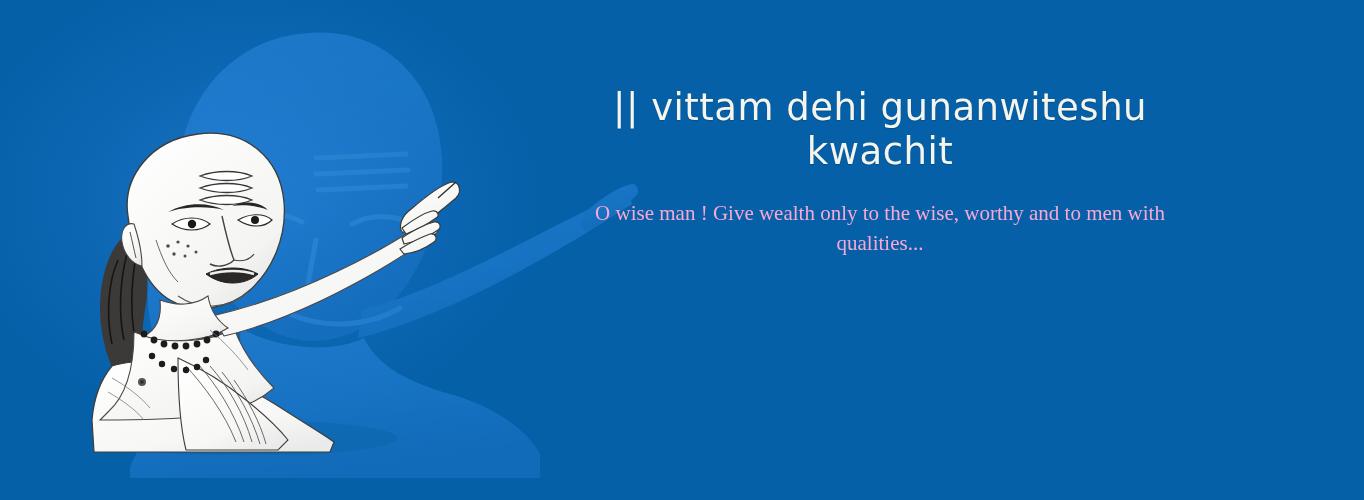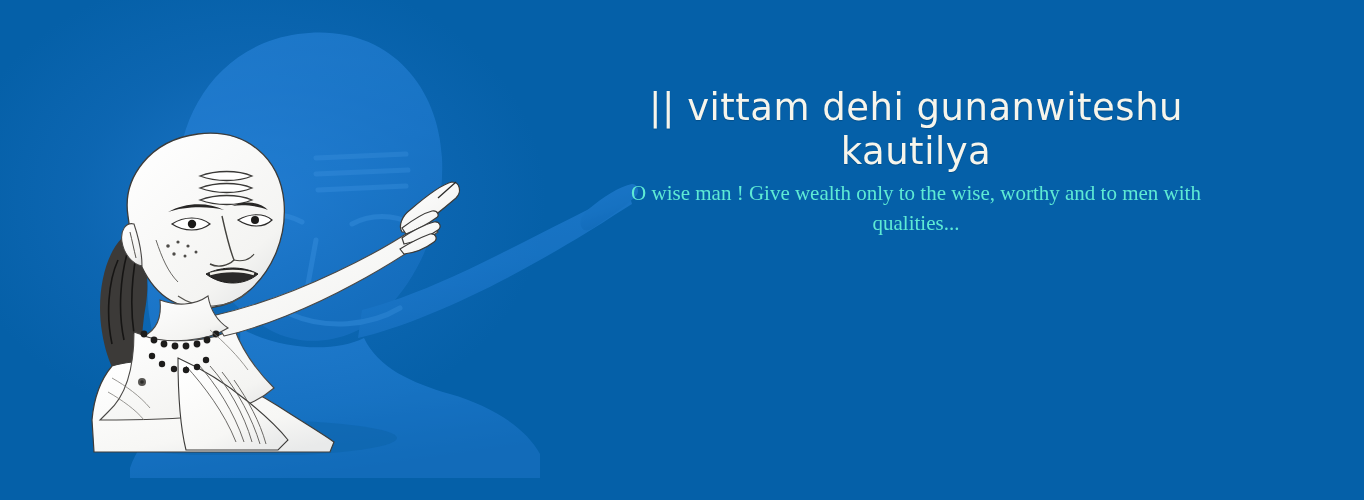--- a/index.html
+++ b/index.html
@@ -57,21 +57,21 @@
     position: absolute;
     left: 82px;
     top: 120px;
     width: 420px;
     height: 335px;
   }
 
   
   .text-col {
     position: absolute;
-    left: 576px;
+    left: 540px;
     top: 86px;
     width: 680px;
     text-align: center;
   }
 
   .sanskrit {
     color: #f6f5ec;
     font-family: "DejaVu Sans", "Liberation Sans", sans-serif;
     font-size: 37px;
     line-height: 44px;
@@ -90,22 +90,22 @@
     margin-top: 26px;
     color: #fdfdf8;
     font-family: "Liberation Serif", "DejaVu Serif", serif;
     font-size: 33px;
     line-height: 38px;
     font-weight: 400;
     letter-spacing: 0.3px;
   }
 
   .meaning {
-    margin-top: 4px;
-    color: #5eead4;
+    margin-top: 24px;
+    color: #f9a8d4;
     font-family: "Liberation Serif", "DejaVu Serif", serif;
     font-size: 21px;
     line-height: 30px;
     font-weight: 400;
     padding: 0 14px;
   }
 </style>
 </head>
 <body>
 
@@ -283,21 +283,21 @@
         <path d="M26 272 C40 280 54 290 62 300"></path>
         <path d="M128 210 C142 222 156 236 166 250"></path>
       </g>
     </svg>
   </div>
 
   <div class="text-col">
 
     <div class="sanskrit">
       <span class="shloka-line">|| vittam dehi gunanwiteshu</span>
-      <span class="shloka-line">kautilya</span>
+      <span class="shloka-line">kwachit</span>
     </div>
 
 
     <div class="meaning">
       <span>O wise man ! Give wealth only to the wise, worthy and to</span>
       <span>men with qualities...</span>
     </div>
   </div>
 
 </div>

